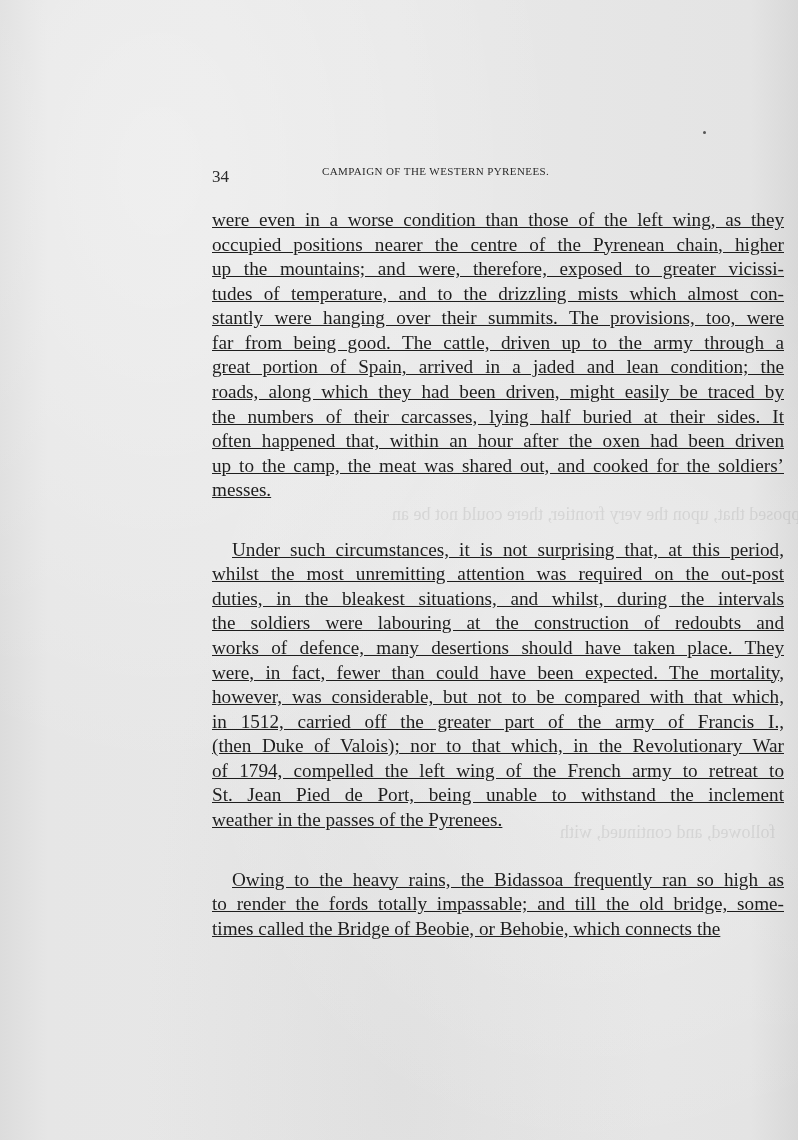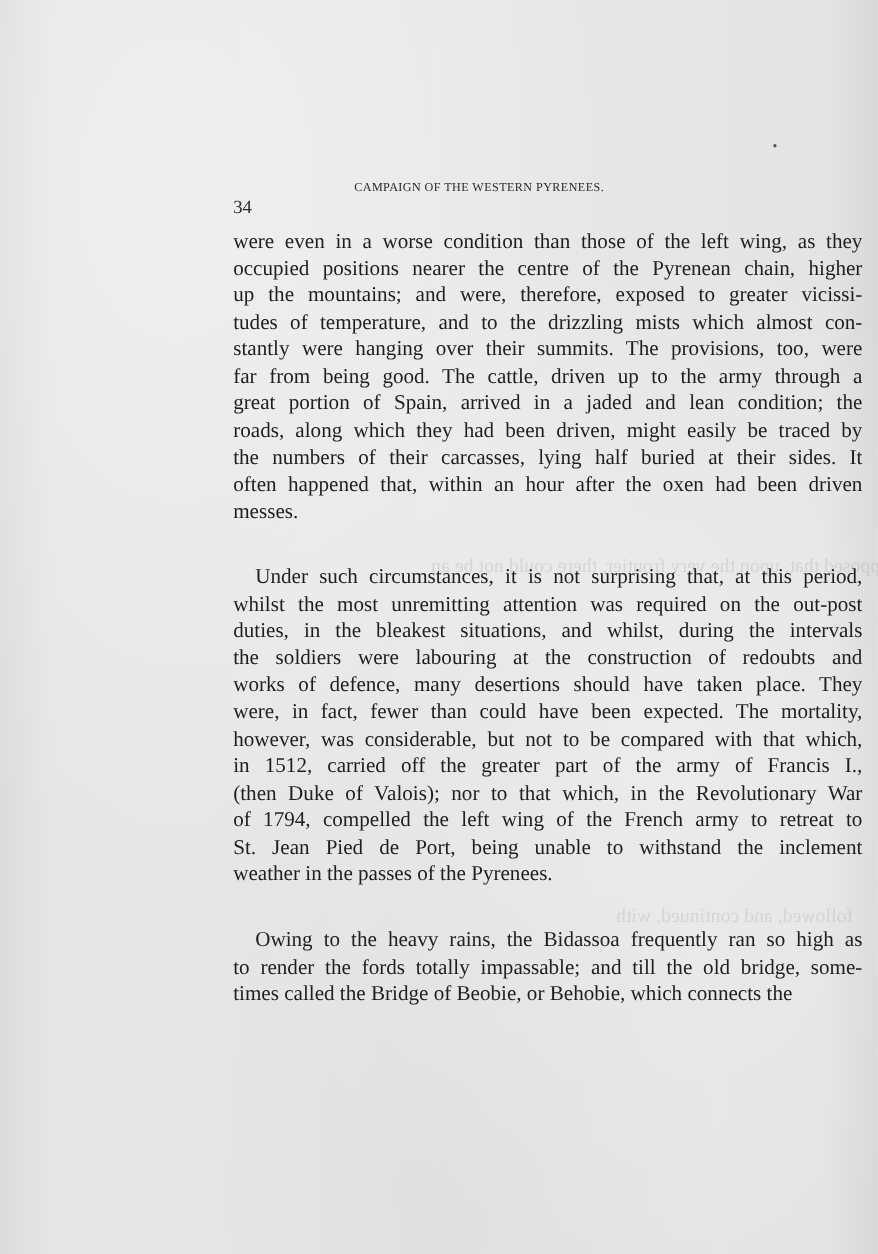--- a/index.html
+++ b/index.html
@@ -29,21 +29,21 @@
       top: 163px;
       left: 212px;
       width: 572px;
       height: 24px;
       font-family: "DejaVu Serif", "Liberation Serif", serif;
       color: #2a2a2a;
     }
     .page-number {
       position: absolute;
       left: 0;
-      top: 16px;
+      top: 4px;
       font-size: 17px;
       font-family: "Liberation Serif", serif;
     }
     .running-title {
       position: absolute;
       left: 110px;
       top: 2px;
       font-size: 11px;
       letter-spacing: 0.4px;
       font-family: "Liberation Serif", serif;
@@ -57,20 +57,21 @@
       font-size: 19.2px;
       color: #1e1e1e;
     }
     .line {
       display: block;
       height: 24.57px;
       line-height: 24.57px;
       white-space: nowrap;
       text-align: justify;
       text-align-last: justify;
+      text-decoration: underline;
     }
     .line.last {
       text-align-last: left;
     }
     .line.indent {
       padding-left: 20px;
       margin-top: 35px;
     }
     .bleed {
       position: absolute;
@@ -107,20 +108,21 @@
         <span class="line">were even in a worse condition than those of the left wing, as they</span>
         <span class="line">occupied positions nearer the centre of the Pyrenean chain, higher</span>
         <span class="line">up the mountains; and were, therefore, exposed to greater vicissi-</span>
         <span class="line">tudes of temperature, and to the drizzling mists which almost con-</span>
         <span class="line">stantly were hanging over their summits.  The provisions, too, were</span>
         <span class="line">far from being good.  The cattle, driven up to the army through a</span>
         <span class="line">great portion of Spain, arrived in a jaded and lean condition; the</span>
         <span class="line">roads, along which they had been driven, might easily be traced by</span>
         <span class="line">the numbers of their carcasses, lying half buried at their sides.  It</span>
         <span class="line">often happened that, within an hour after the oxen had been driven</span>
+        <span class="line">up to the camp, the meat was shared out, and cooked for the soldiers’</span>
         <span class="line last">messes.</span>
       </div>
       <div>
         <span class="line indent">Under such circumstances, it is not surprising that, at this period,</span>
         <span class="line">whilst the most unremitting attention was required on the out-post</span>
         <span class="line">duties, in the bleakest situations, and whilst, during the intervals</span>
         <span class="line">the soldiers were labouring at the construction of redoubts and</span>
         <span class="line">works of defence, many desertions should have taken place.  They</span>
         <span class="line">were, in fact, fewer than could have been expected.  The mortality,</span>
         <span class="line">however, was considerable, but not to be compared with that which,</span>

